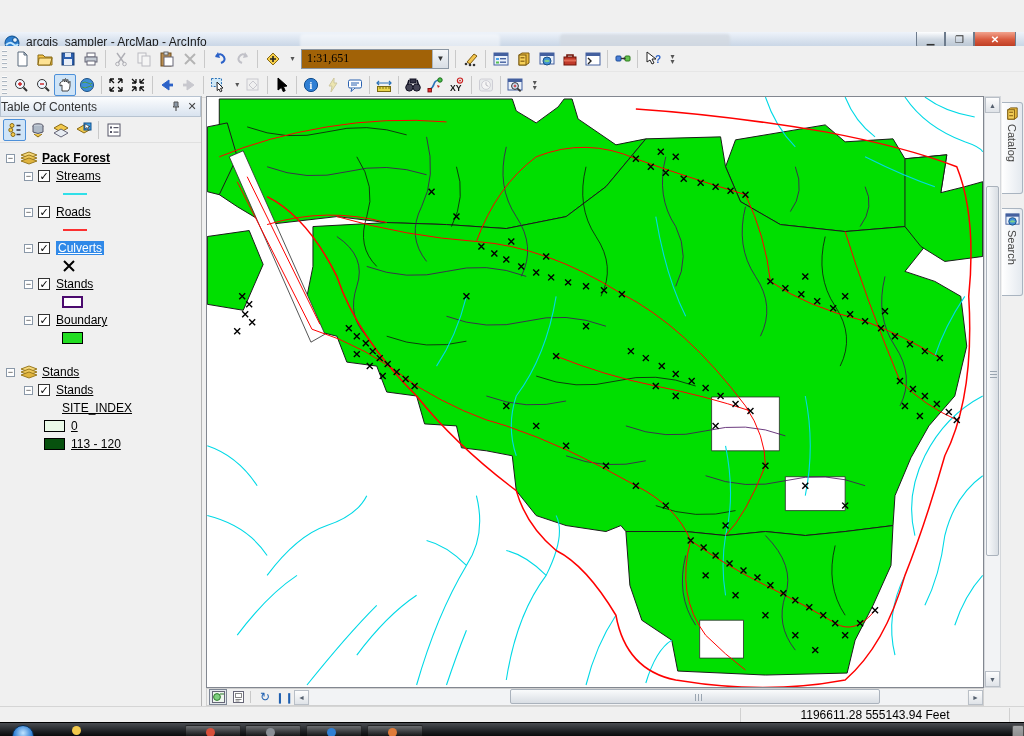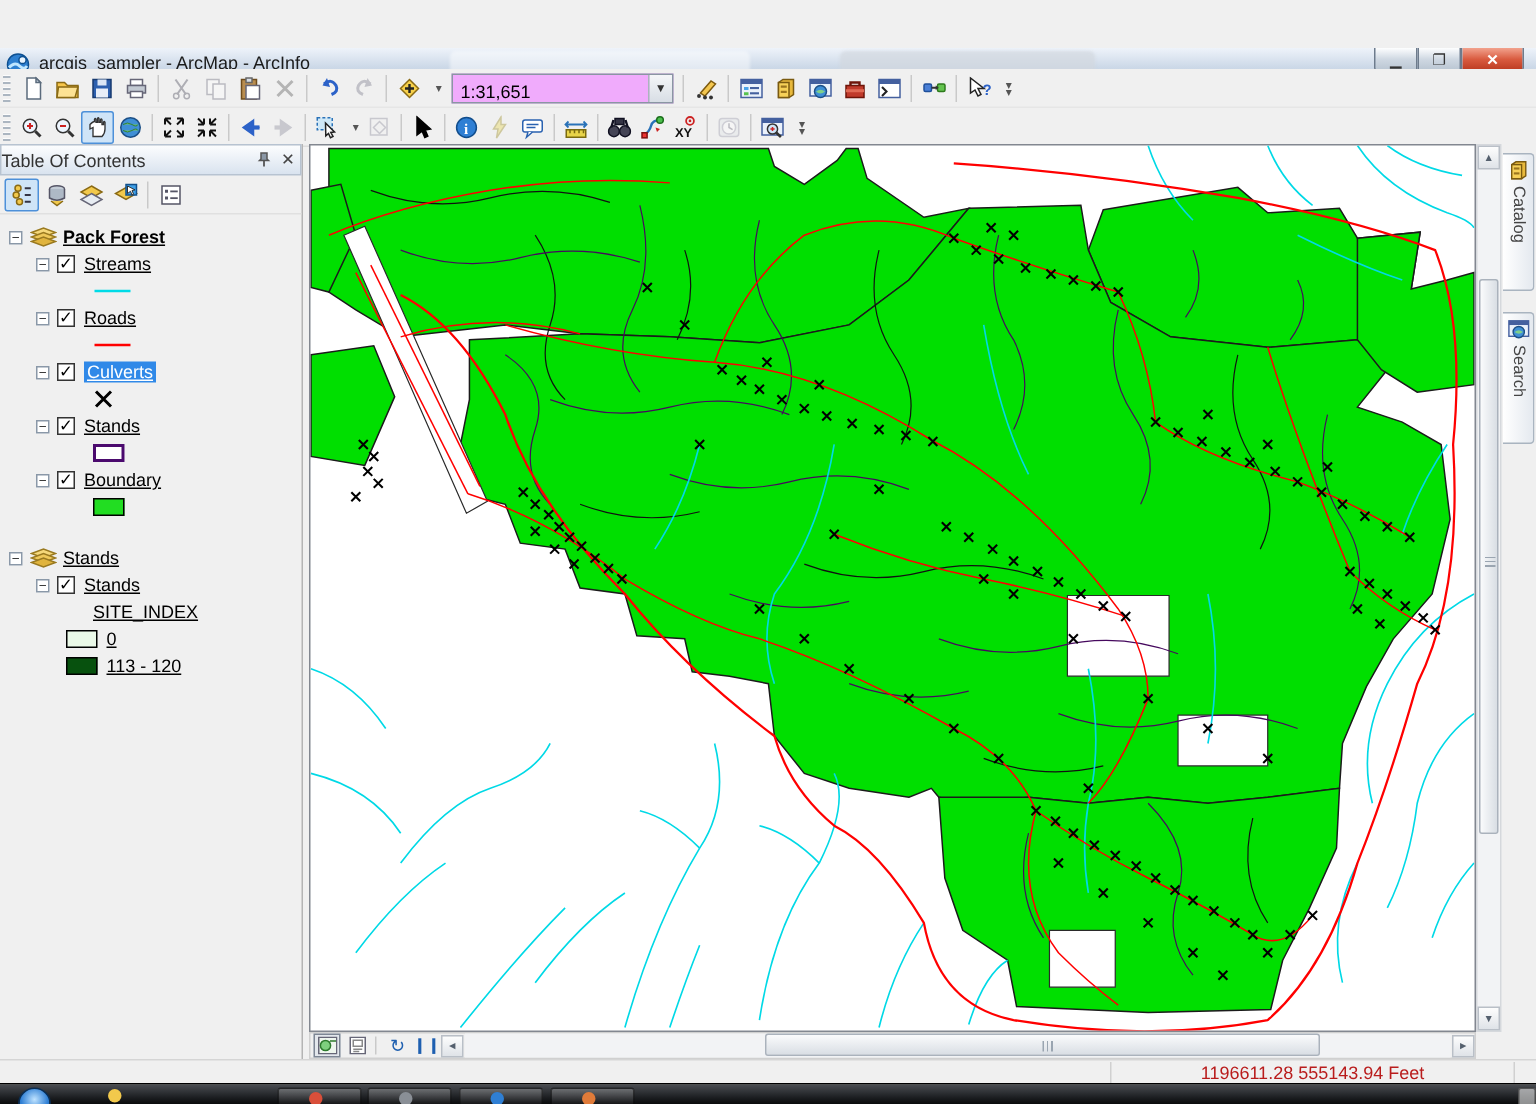--- a/index.html
+++ b/index.html
@@ -29,21 +29,21 @@
   .toolbar { position:absolute; left:0; width:1024px; height:26px; background:#f0f0f0; display:flex; align-items:center; }
   .tb1 { top:46px; border-bottom:1px solid #e6e6e6; }
   .tb2 { top:72px; border-bottom:1px solid #dcdcdc; width:540px; }
   .grip { width:5px; height:18px; margin:0 3px 0 2px;
     background:repeating-linear-gradient(#fff 0 1px,#9aa7b5 1px 2px, transparent 2px 4px); opacity:.8;}
   .sep { width:1px; height:18px; background:#c9c9c9; margin:0 3px; }
   .tbtn { width:23px; height:22px; display:flex; align-items:center; justify-content:center; border:1px solid transparent; border-radius:2px; }
   .tbtn.selected { border-color:#4d90d9; background:#cfe4f7; }
   .tbtn.disabled { opacity:.38; }
   .tbtn svg { display:block; }
-  .combo { width:148px; height:20px; background:#f0abfc; border:1px solid #8a96a3; display:flex; align-items:flex-end; margin:0 3px; }
+  .combo { width:148px; height:20px; background:#a16207; border:1px solid #8a96a3; display:flex; align-items:center; margin:0 3px;font-family:Liberation Serif, serif; }
   .combo .val { flex:1; padding-left:5px; font-size:12px; color:#000; }
   .combo .drop { width:16px; height:18px; display:flex; align-items:center; justify-content:center; background:linear-gradient(#f4f6f8,#d8dee5); border-left:1px solid #aab4bd; font-size:8px; color:#333;}
   .chev { font-size:8px; color:#555; letter-spacing:-1px; margin-left:2px; width:12px; text-align:center; line-height:5px;}
 
   
   .toc { position:absolute; left:0; top:96px; width:202px; height:610px; background:#f0f0f0; border-right:1px solid #b4b4b4; }
   .toc-header { height:21px; background:linear-gradient(#fcfdfe,#d9e3ef); border:1px solid #b7c3d1; margin:0;
     display:flex; align-items:center; padding:0 0; color:#333; }
   .toc-header .t { flex:1; font-size:12px; }
   .toc-hbtn { width:16px; height:15px; display:flex; align-items:center; justify-content:center; color:#444; font-size:11px; }
@@ -79,21 +79,21 @@
     background:repeating-linear-gradient(90deg,#9aa5b1 0 1px, transparent 1px 3px); }
 
   
   .dock { position:absolute; left:1002px; top:96px; width:22px; height:610px; background:#f0f0f0; }
   .docktab { position:absolute; left:0; width:21px; border:1px solid #a9b4c0; border-left:none; background:linear-gradient(90deg,#fff,#e4e9ef);
     border-radius:0 3px 3px 0; display:flex; flex-direction:column; align-items:center; padding-top:3px; }
   .docktab .vtext { writing-mode:vertical-rl; font-size:11px; color:#444; margin-top:3px; }
 
   
   .statusbar { position:absolute; left:0; top:706px; width:1024px; height:16px; background:#f0f0f0; border-top:1px solid #d5d5d5; }
-  .coords { position:absolute; left:740px; top:1px; width:270px; height:14px; text-align:center; color:#b91c1c; font-size:12px; border-left:1px solid #d0d0d0; border-right:1px solid #d0d0d0;}
+  .coords { position:absolute; left:740px; top:1px; width:270px; height:14px; text-align:center; color:#000000; font-size:12px; border-left:1px solid #d0d0d0; border-right:1px solid #d0d0d0;}
   .taskbar { position:absolute; left:0; top:722px; width:1024px; height:14px; background:linear-gradient(#4a4d52,#1a1c1f 70%,#0a0b0c); border-top:1px solid #000;}
   .orb { position:absolute; left:12px; top:2px; width:22px; height:22px; border-radius:50%;
     background:radial-gradient(circle at 50% 35%, #bfe3ff, #2f7fd4 55%, #0b3f7a); border:1px solid #0a2d52;}
   .tk-item { position:absolute; top:2px; height:12px; border-radius:2px 2px 0 0; background:linear-gradient(rgba(255,255,255,.25),rgba(255,255,255,.05)); border:1px solid rgba(0,0,0,.5);}
   .tk-glyph { position:absolute; top:3px; width:9px; height:9px; border-radius:50%; }
 
   .icon16 { width:16px; height:16px; }
 </style>
 </head>
 <body>

